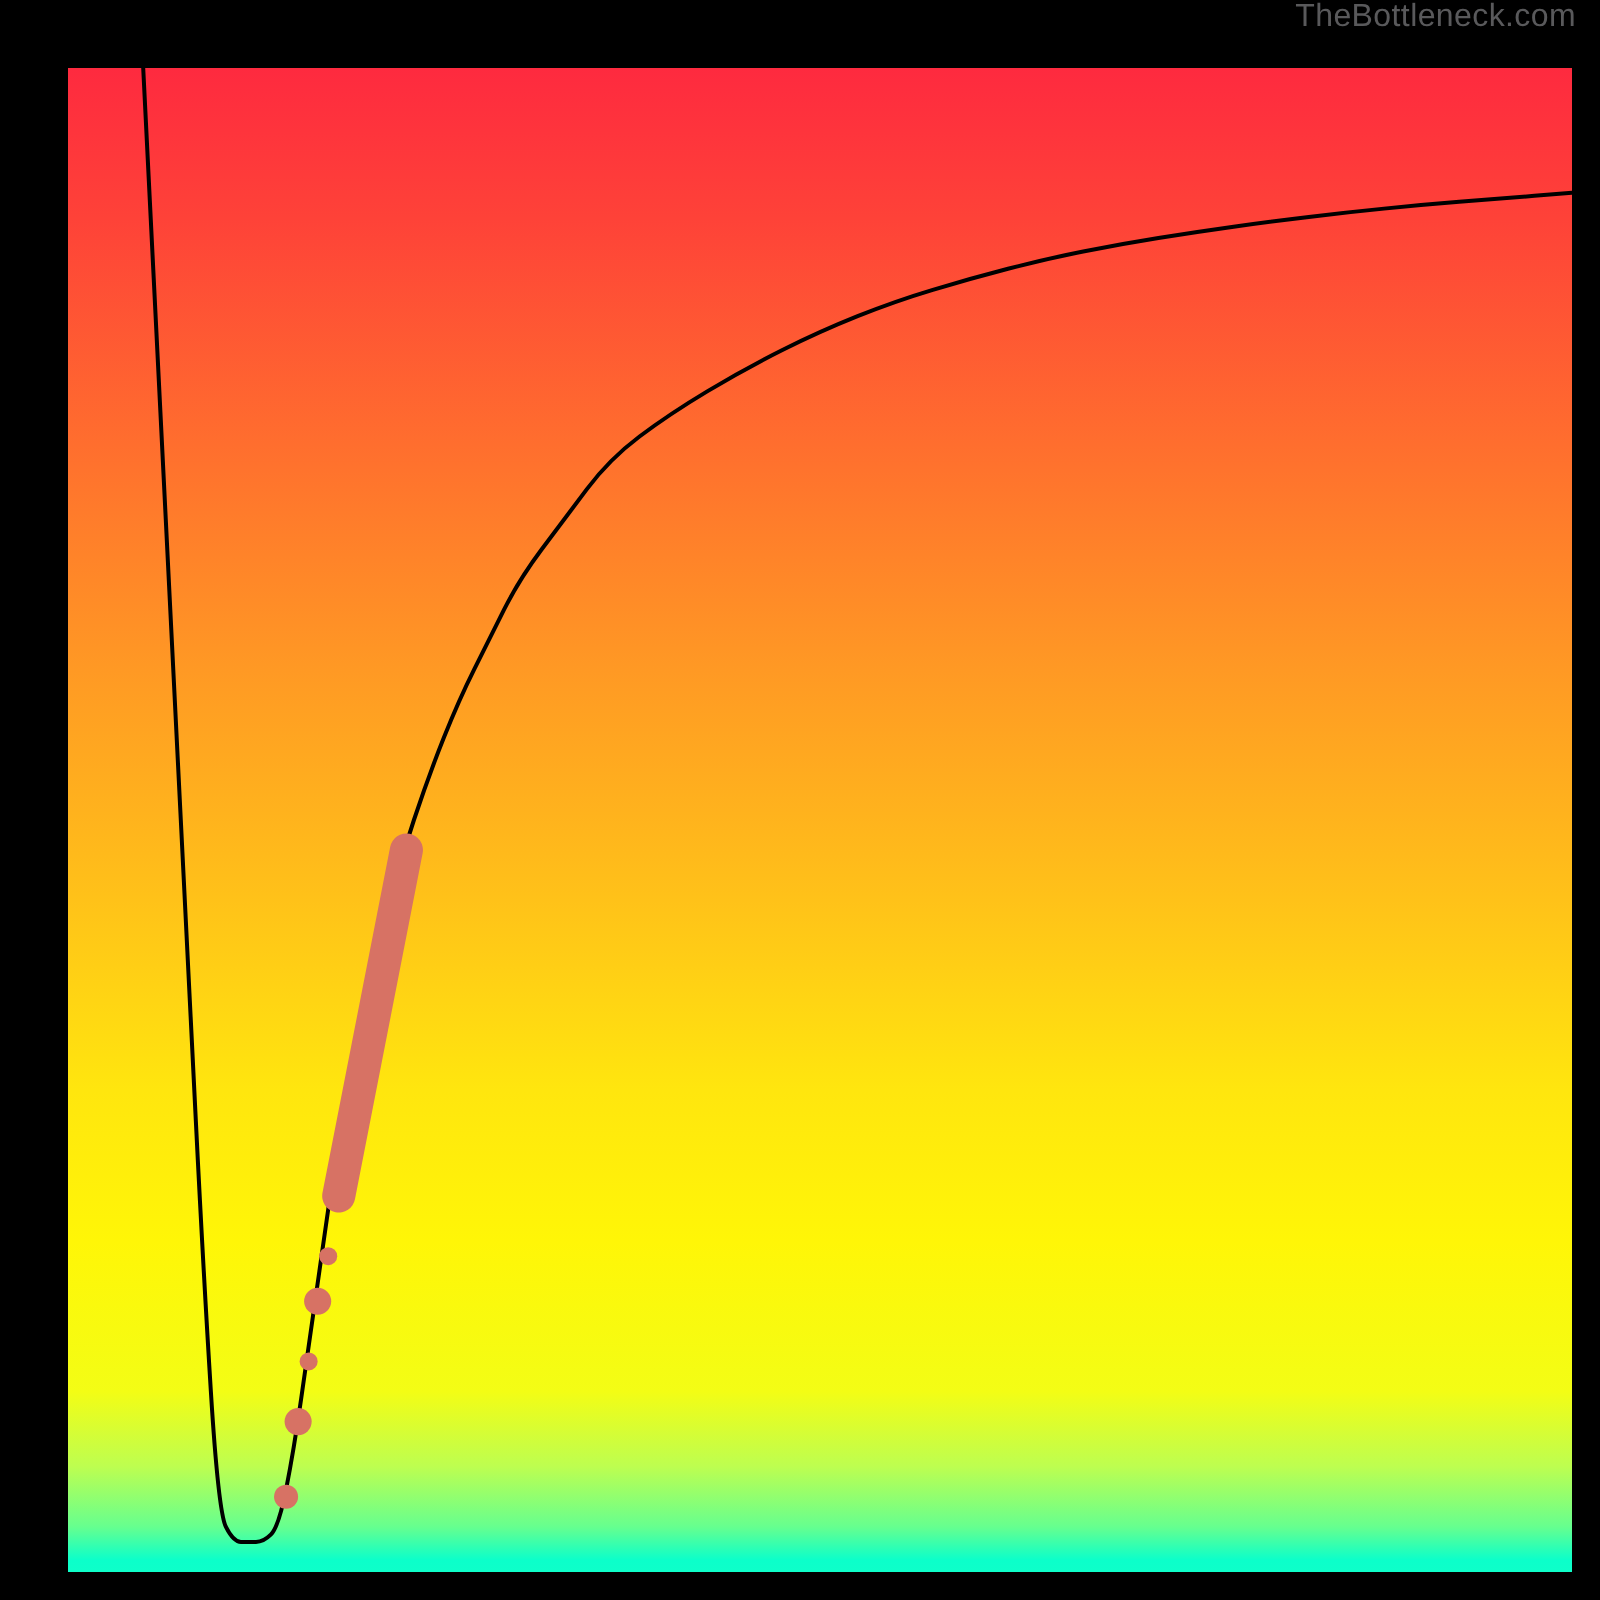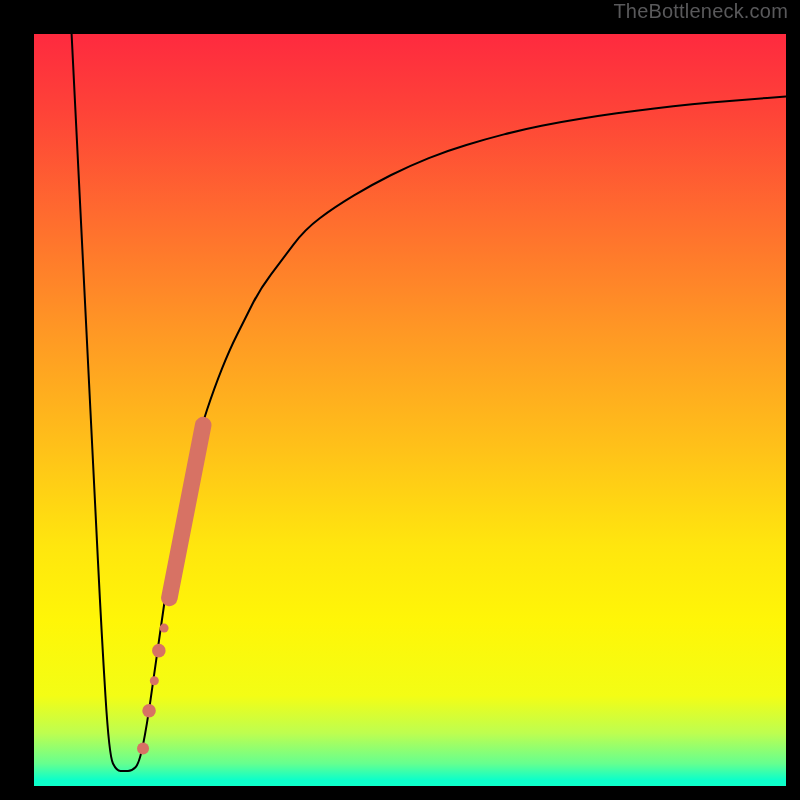--- a/index.html
+++ b/index.html
@@ -37,21 +37,21 @@
       #66ff8f 97%,
       #0cffca 99.2%,
       #0effc9 100%
     );
   }
   .watermark {
     position: absolute;
     top: 0;
     right: 12px;
     font-family: Arial, Helvetica, sans-serif;
-    font-size: 20px;
+    font-size: 16px;
     font-weight: 400;
     color: #59595b;
     letter-spacing: 0.2px;
     user-select: none;
   }
   svg.curve {
     position: absolute;
     left: 0;
     top: 0;
     width: 752px;

